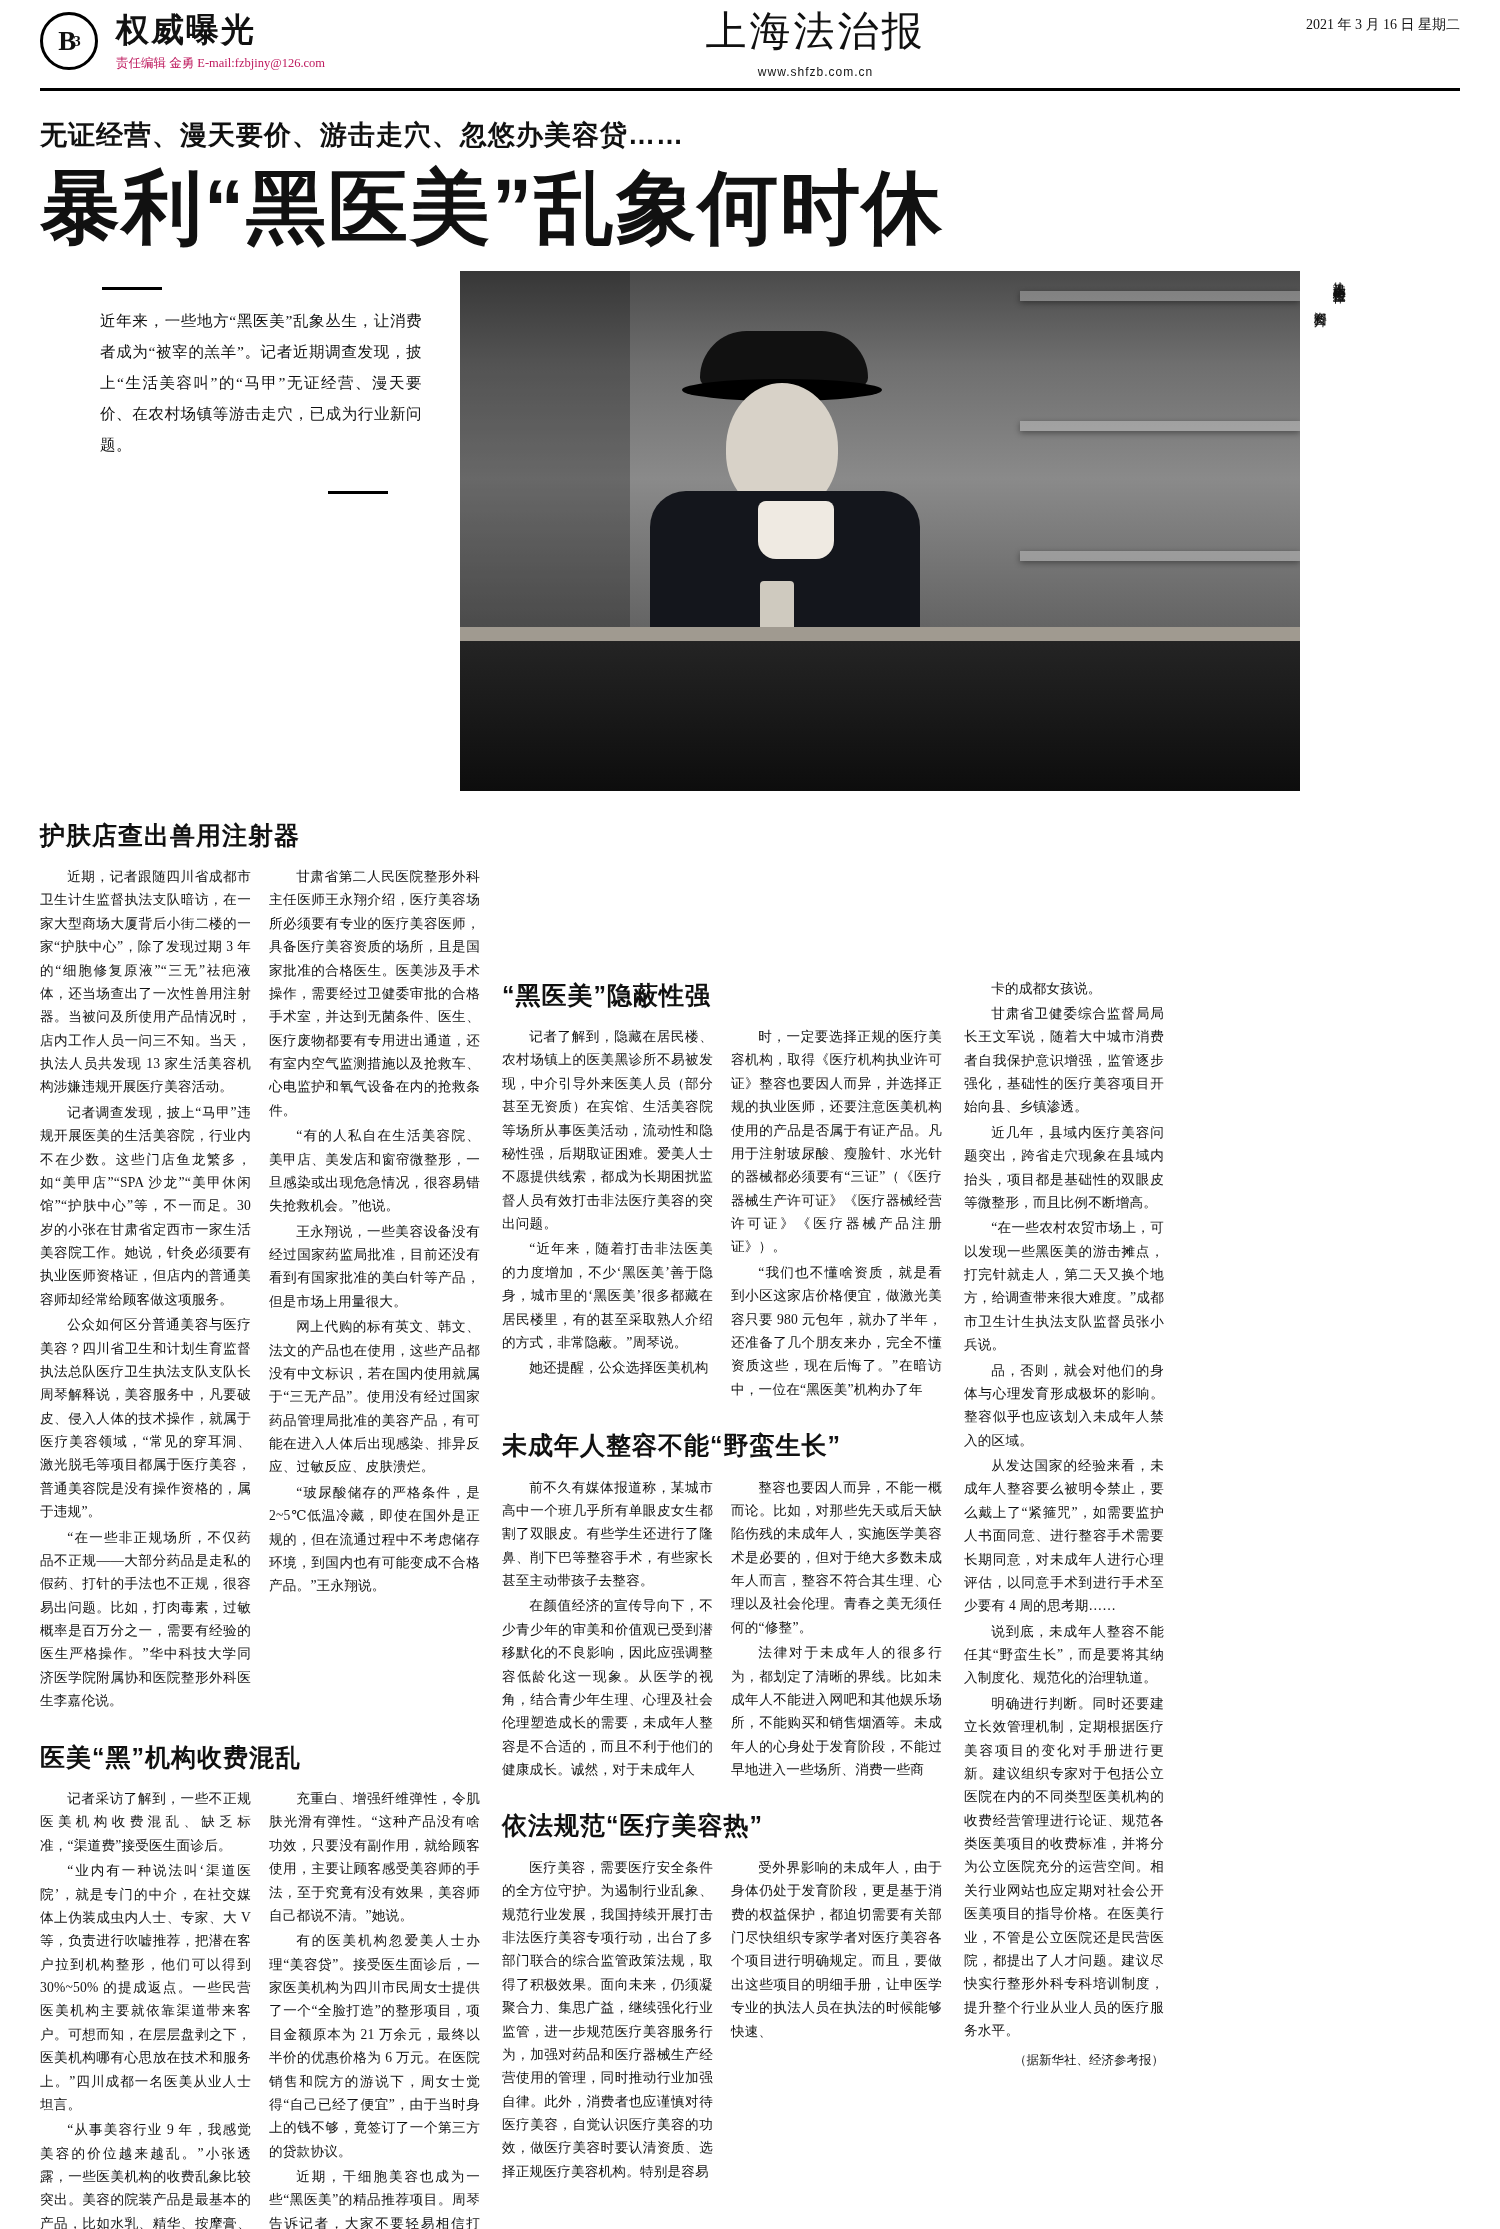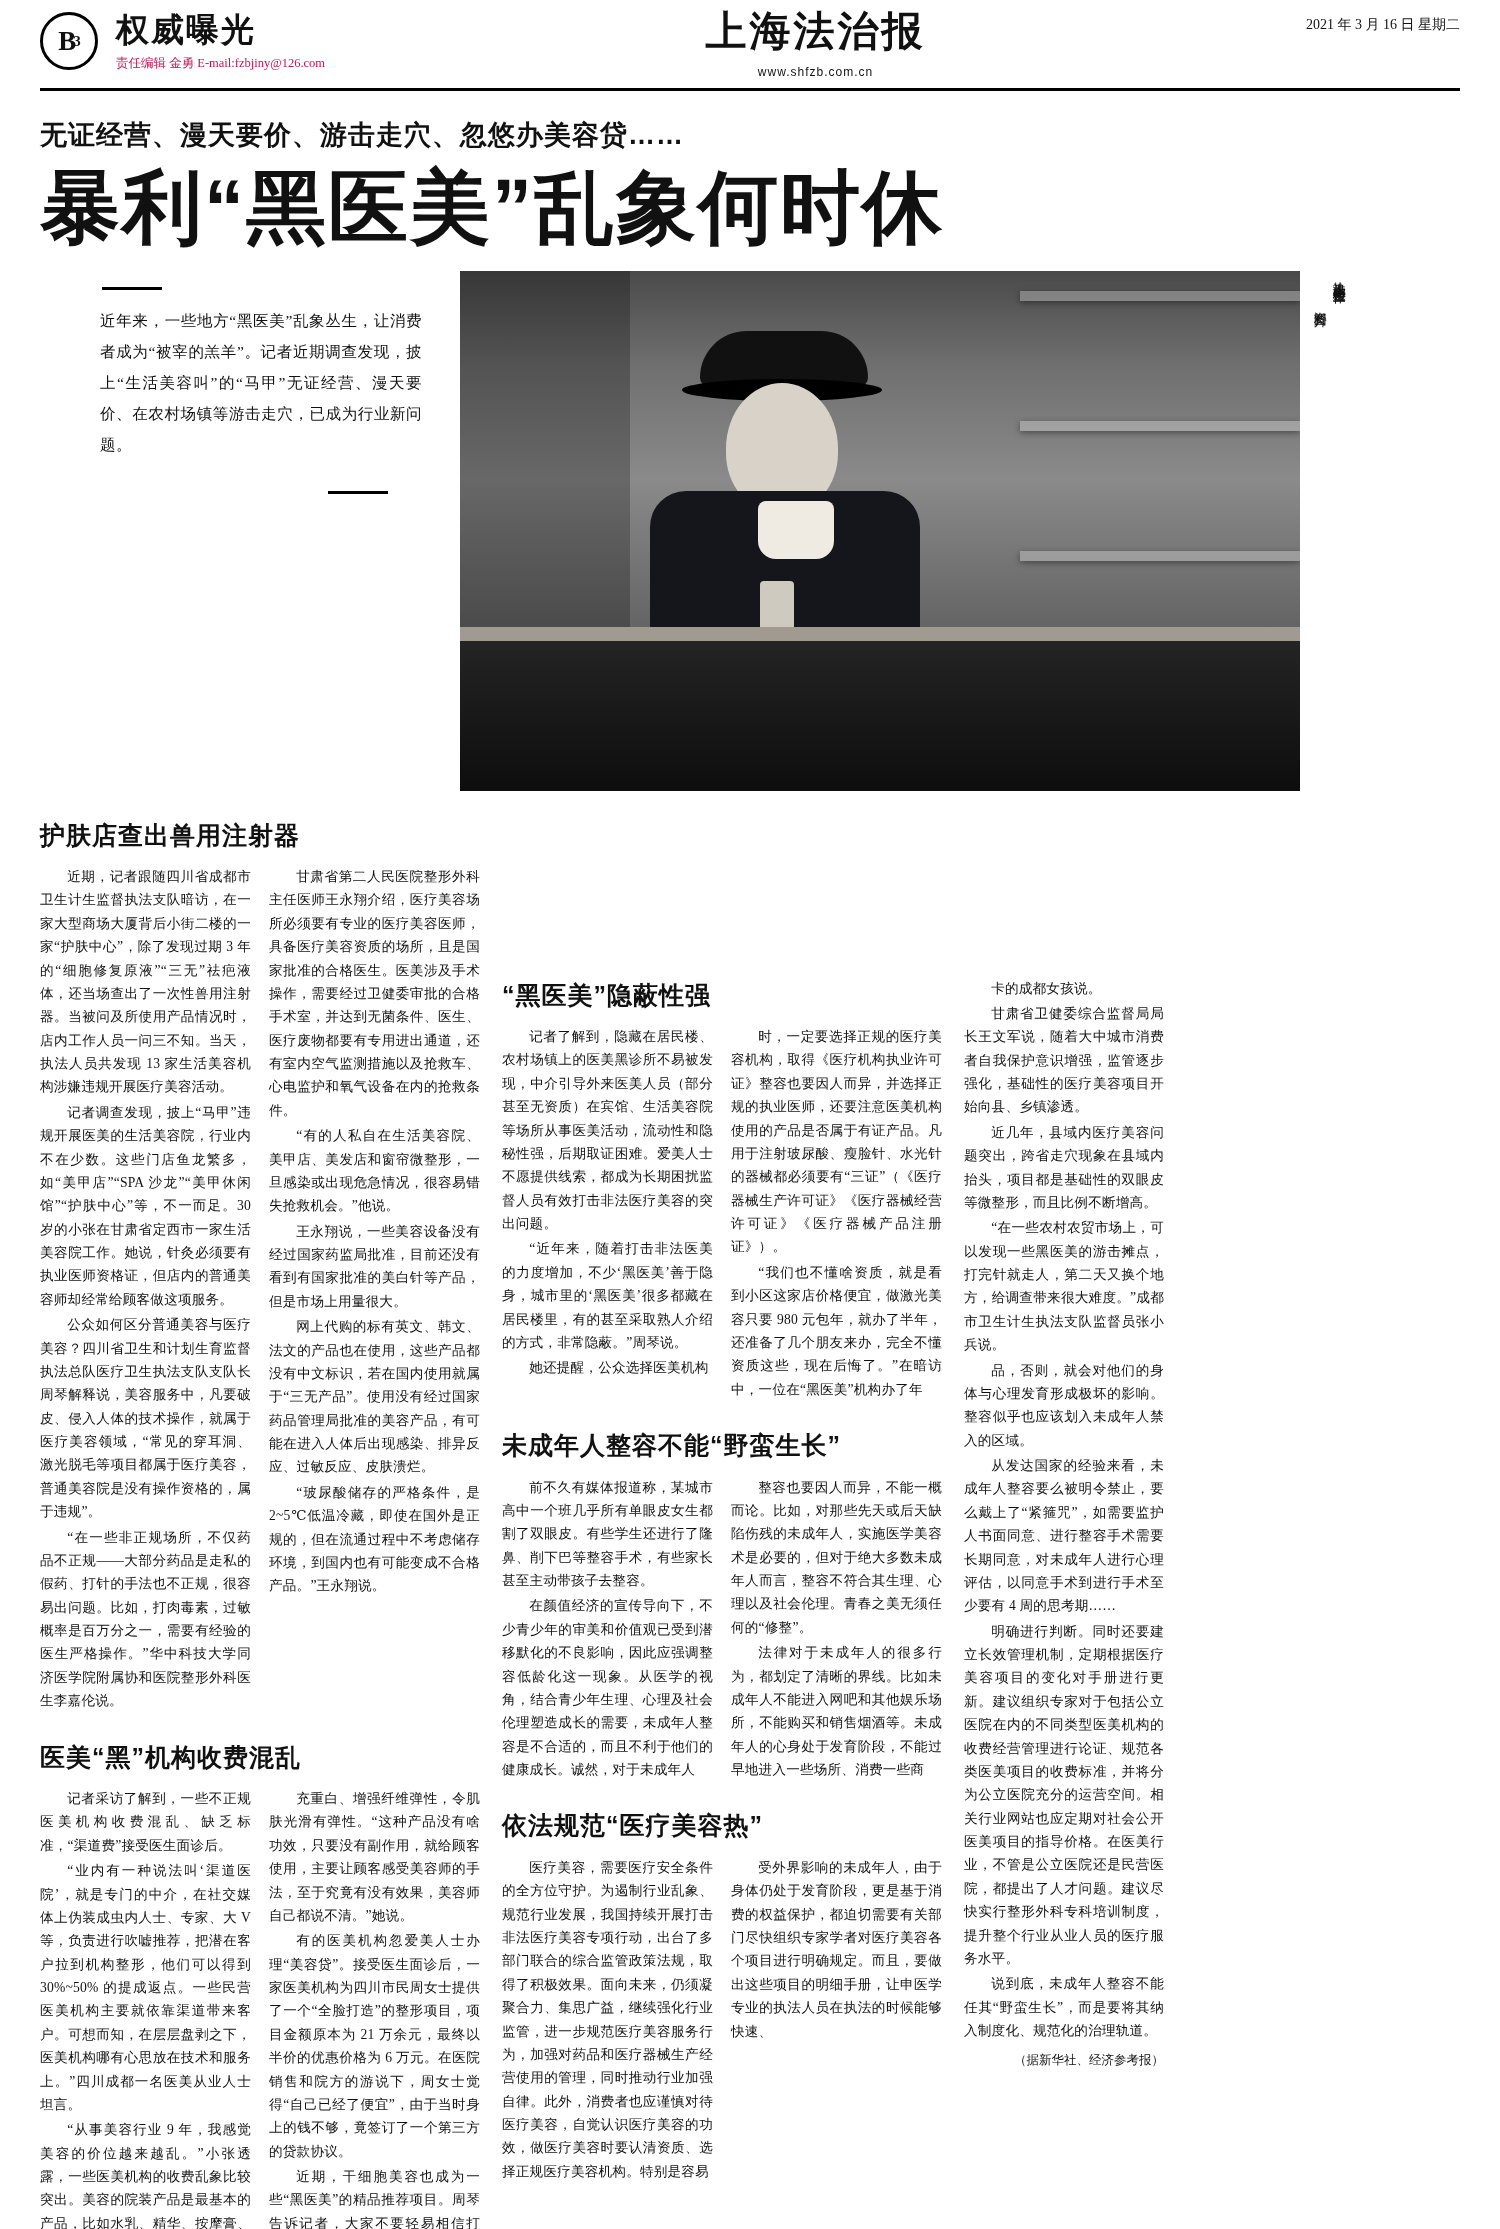--- a/index.html
+++ b/index.html
@@ -72,21 +72,21 @@
     letter-spacing: 0px;
     color: #be185d;
   }
   .paper-center {
     flex: 1 1 auto;
     text-align: center;
     margin-top: -2px;
   }
   .paper-name {
     font-family: "Liberation Serif", serif;
-    font-weight: bold;
+    font-weight: normal;
     font-size: 41px;
     letter-spacing: 3px;
     display: inline-block;
     border-bottom: 0;
     line-height: 1.15;
     white-space: nowrap;
   }
   .paper-url {
     font-size: 12px;
     letter-spacing: 1px;
@@ -415,19 +415,19 @@
       </div>
     </div>
 
     <div class="col" style="flex:0 0 200px; padding-top:160px;">
       <p class="para">卡的成都女孩说。</p>
       <p class="para">甘肃省卫健委综合监督局局长王文军说，随着大中城市消费者自我保护意识增强，监管逐步强化，基础性的医疗美容项目开始向县、乡镇渗透。</p>
       <p class="para">近几年，县域内医疗美容问题突出，跨省走穴现象在县域内抬头，项目都是基础性的双眼皮等微整形，而且比例不断增高。</p>
       <p class="para">“在一些农村农贸市场上，可以发现一些黑医美的游击摊点，打完针就走人，第二天又换个地方，给调查带来很大难度。”成都市卫生计生执法支队监督员张小兵说。</p>
       <p class="para">品，否则，就会对他们的身体与心理发育形成极坏的影响。整容似乎也应该划入未成年人禁入的区域。</p>
       <p class="para">从发达国家的经验来看，未成年人整容要么被明令禁止，要么戴上了“紧箍咒”，如需要监护人书面同意、进行整容手术需要长期同意，对未成年人进行心理评估，以同意手术到进行手术至少要有 4 周的思考期……</p>
+      <p class="para">说到底，未成年人整容不能任其“野蛮生长”，而是要将其纳入制度化、规范化的治理轨道。</p>
       <p class="para">明确进行判断。同时还要建立长效管理机制，定期根据医疗美容项目的变化对手册进行更新。建议组织专家对于包括公立医院在内的不同类型医美机构的收费经营管理进行论证、规范各类医美项目的收费标准，并将分为公立医院充分的运营空间。相关行业网站也应定期对社会公开医美项目的指导价格。在医美行业，不管是公立医院还是民营医院，都提出了人才问题。建议尽快实行整形外科专科培训制度，提升整个行业从业人员的医疗服务水平。</p>
-      <p class="para">说到底，未成年人整容不能任其“野蛮生长”，而是要将其纳入制度化、规范化的治理轨道。</p>
       <div class="footer-note">（据新华社、经济参考报）</div>
     </div>
 
   </div>
 </div>
 
 </body></html>

